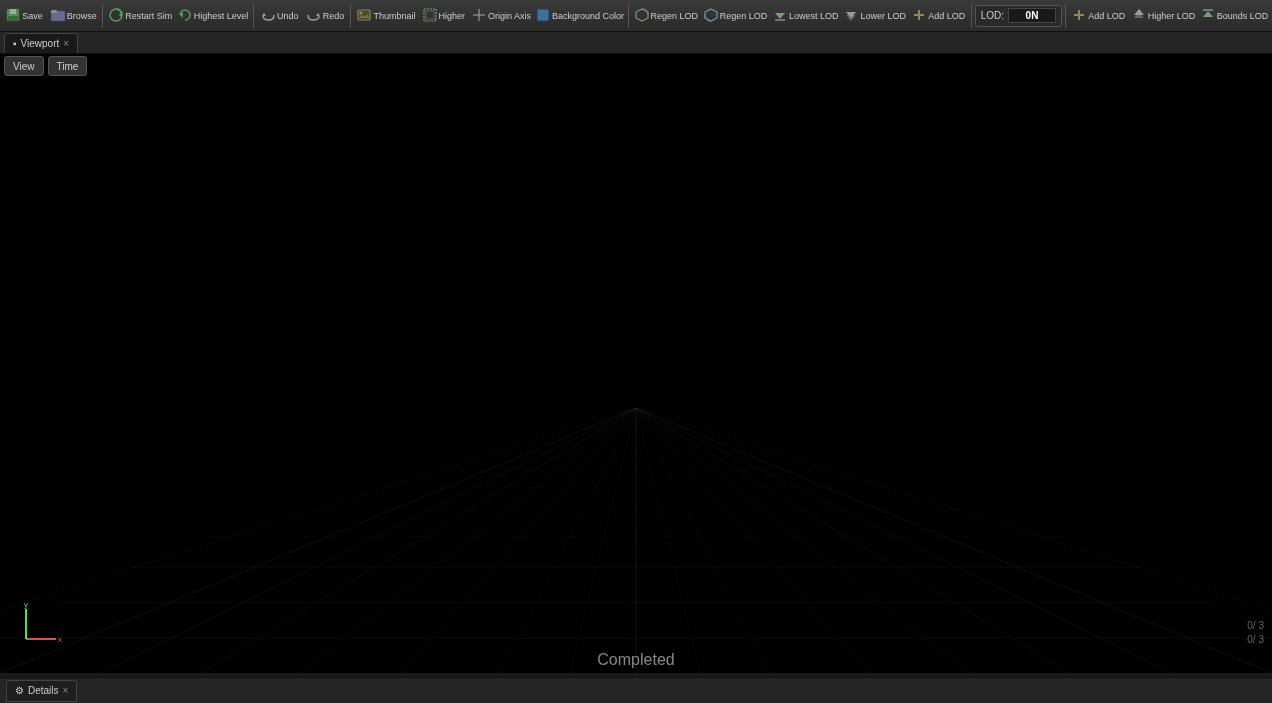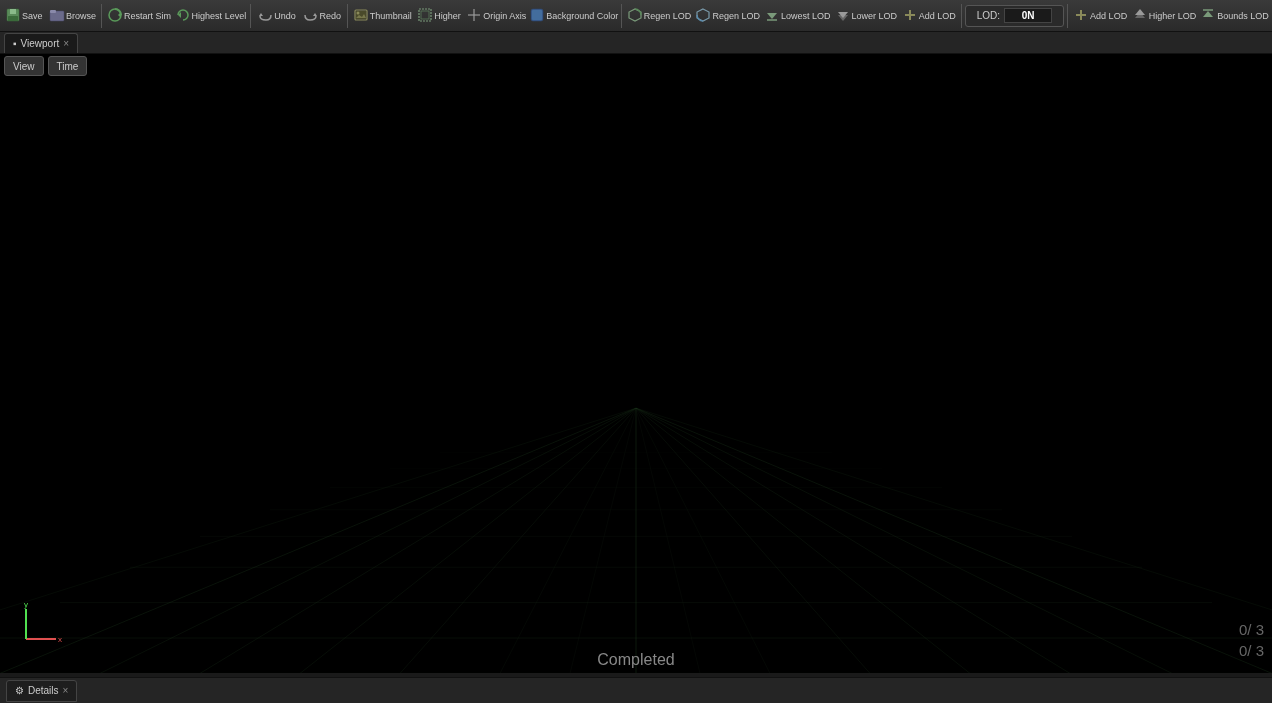--- a/index.html
+++ b/index.html
@@ -49,21 +49,21 @@
       height: 24px;
       background: #555;
       margin: 0 2px;
     }
     .lod-control {
       display: flex;
       align-items: center;
       background: #2a2a2a;
       border: 1px solid #555;
       border-radius: 3px;
-      padding: 1px 11px;
+      padding: 1px 5px;
       height: 22px;
       gap: 4px;
       font-size: 10px;
       color: #ccc;
     }
     .lod-control input {
       width: 30px;
       background: #1a1a1a;
       border: 1px solid #444;
       color: #fff;
@@ -163,23 +163,23 @@
       position: absolute;
       bottom: 4px;
       left: 50%;
       transform: translateX(-50%);
       color: #888;
       font-size: 16px;
     }
     .coords-right {
       position: absolute;
       right: 8px;
-      bottom: 12px;
+      bottom: 26px;
       color: #666;
-      font-size: 15px;
+      font-size: 10px;
       line-height: 1.4;
       text-align: center;
     }
 
     
     #bottom-panel {
       display: flex;
       align-items: center;
       background: #252525;
       border-top: 1px solid #111;

